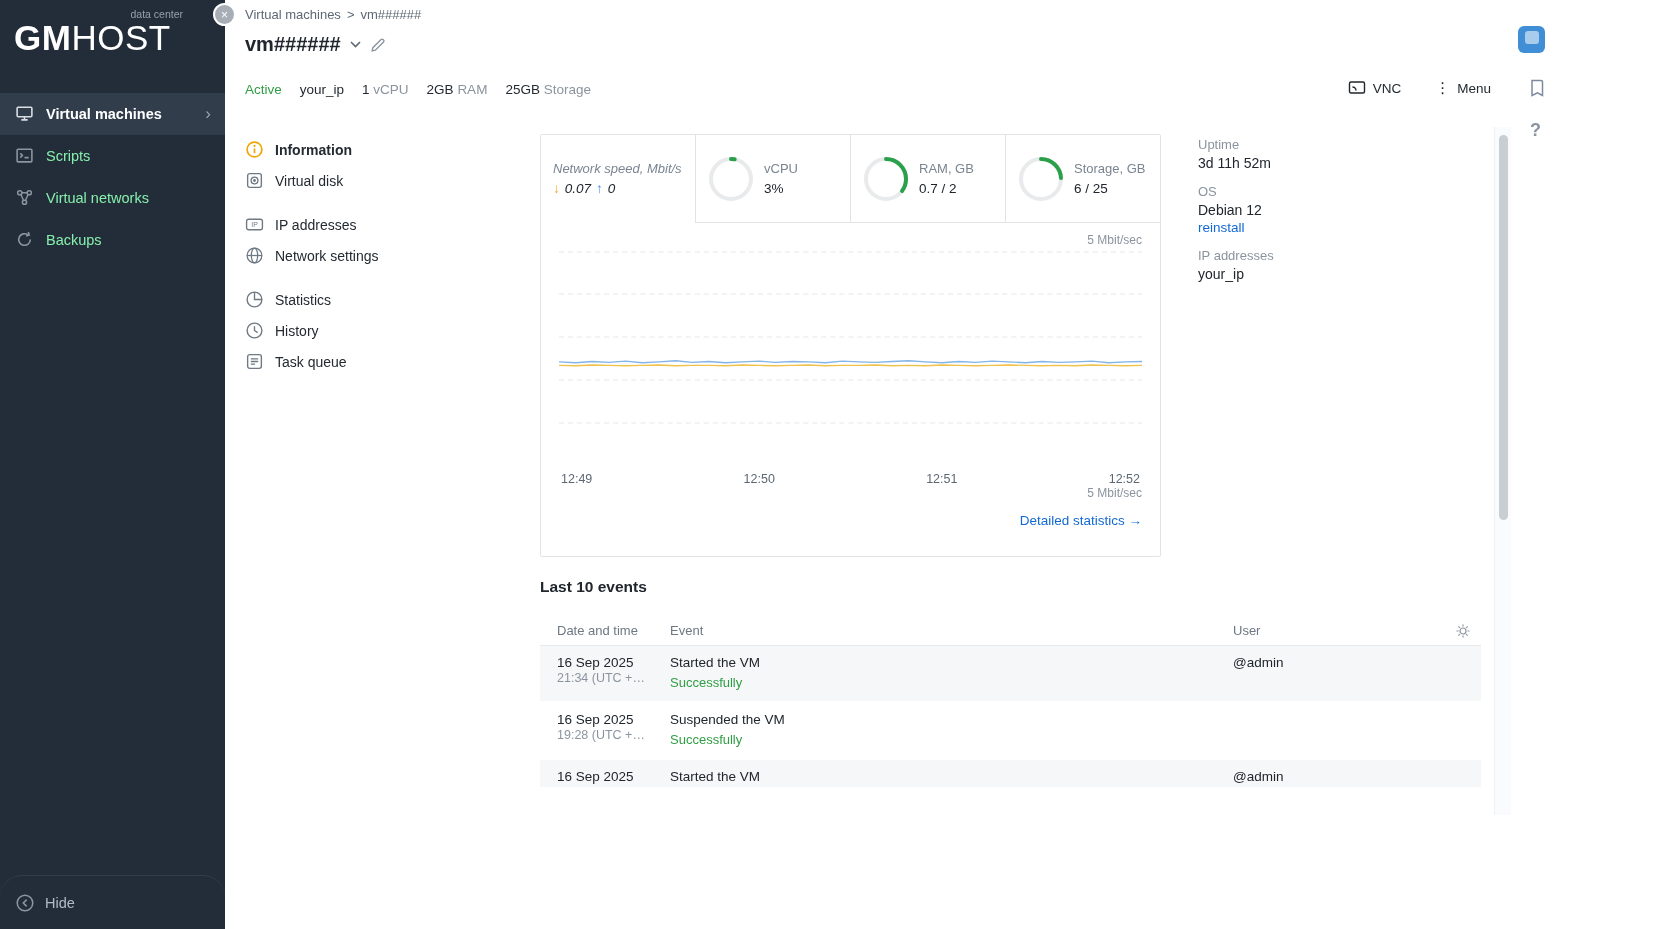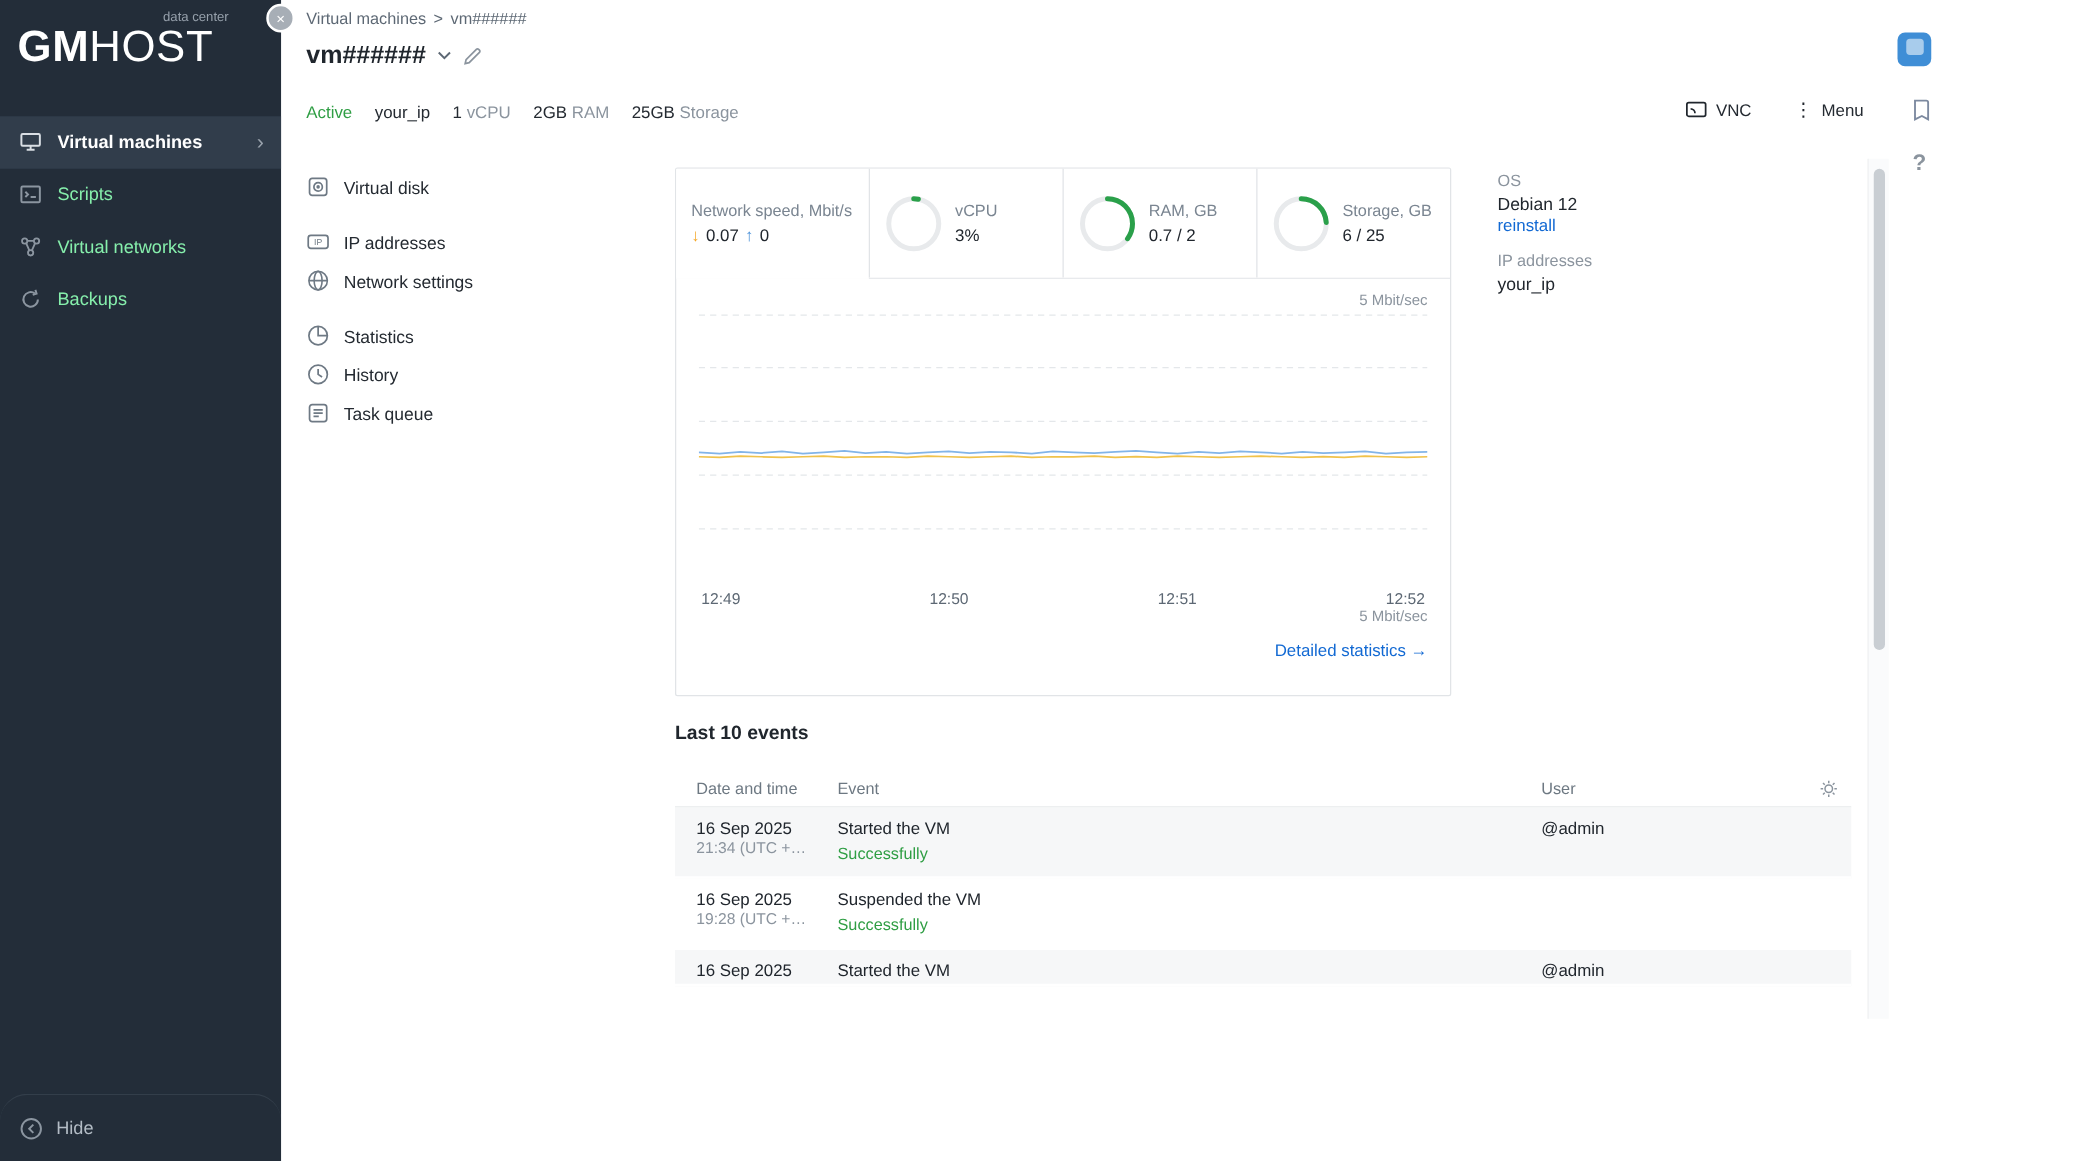--- a/index.html
+++ b/index.html
@@ -56,21 +56,21 @@
   .vm-item { display:flex; align-items:center; gap:11px; height:31px; font-size:14px; color:#242a31; cursor:pointer; }
   .vm-item .nicon { width:19px; height:19px; color:#6e7984; display:flex; align-items:center; justify-content:center; flex:none; }
   .vm-item.active { font-weight:700; }
 
   
   .stats-card { position:absolute; left:315px; top:134px; width:621px; height:423px;
     border:1px solid #e1e4e7; background:#fff; border-radius:2px; }
   .tabs { display:flex; height:88px; border-bottom:1px solid #e1e4e7; }
   .tab { flex:1; border-left:1px solid #e1e4e7; display:flex; align-items:center;
     padding:0 12px; gap:10px; overflow:hidden; cursor:pointer; background:#fff; }
-  .tab:first-child { border-left:none; }
+  .tab:first-child { border-left:none;font-style:italic; }
   .tab.active { margin-bottom:-1px; border-bottom:1px solid #fff; }
   .tab-col { display:flex; flex-direction:column; min-width:0; }
   .tab-label { color:#7a8591; font-size:13px; white-space:nowrap; }
   .tab-value { color:#20262d; font-size:13.5px; margin-top:5px; white-space:nowrap; }
   .net-values { display:flex; align-items:center; gap:5px; margin-top:5px; color:#20262d; white-space:nowrap; }
   .down-arrow { color:#f5a623; font-weight:700; }
   .up-arrow { color:#4a90d8; font-weight:700; }
   .gauge { flex:none; }
 
   .chart-body { padding:10px 18px 0 18px; }
@@ -214,20 +214,30 @@
       </button>
       <button class="menu-btn">
         <span class="menu-dots">⋮</span>
         <span>Menu</span>
       </button>
     </span>
   </div>
 
   <nav class="vm-nav">
     <div class="group">
+      <div class="vm-item active">
+        <span class="nicon">
+          <svg width="19" height="19" viewBox="0 0 18 18" fill="none">
+              <circle cx="9" cy="9" r="7" stroke="#f0a500" stroke-width="1.6"></circle>
+              <circle cx="9" cy="5.6" r="1" fill="#f0a500"></circle>
+              <path d="M9 8v4.5" stroke="#f0a500" stroke-width="1.6"></path>
+            </svg>
+        </span>
+        <span>Information</span>
+      </div>
       <div class="vm-item">
         <span class="nicon">
           <svg width="19" height="19" viewBox="0 0 18 18" fill="none" stroke="currentColor" stroke-width="1.3">
               <rect x="2.5" y="2.5" width="13" height="13" rx="2"></rect>
               <circle cx="9" cy="9" r="3.2"></circle>
               <circle cx="9" cy="9" r="0.7" fill="currentColor"></circle>
             </svg>
         </span>
         <span>Virtual disk</span>
       </div>
@@ -345,20 +355,24 @@
         <span>12:51</span>
         <span>12:52</span>
       </div>
       <div class="ylab">5 Mbit/sec</div>
       <div class="detailed"><a>Detailed statistics →</a></div>
     </div>
   </section>
 
   <aside class="info-panel">
     <div class="ip-group">
+      <div class="ip-label">Uptime</div>
+      <div class="ip-value">3d 11h 52m</div>
+    </div>
+    <div class="ip-group">
       <div class="ip-label">OS</div>
       <div class="ip-value">Debian 12</div>
       <span class="reinstall">reinstall</span>
     </div>
     <div class="ip-group">
       <div class="ip-label">IP addresses</div>
       <div class="ip-value">your_ip</div>
     </div>
   </aside>
 

